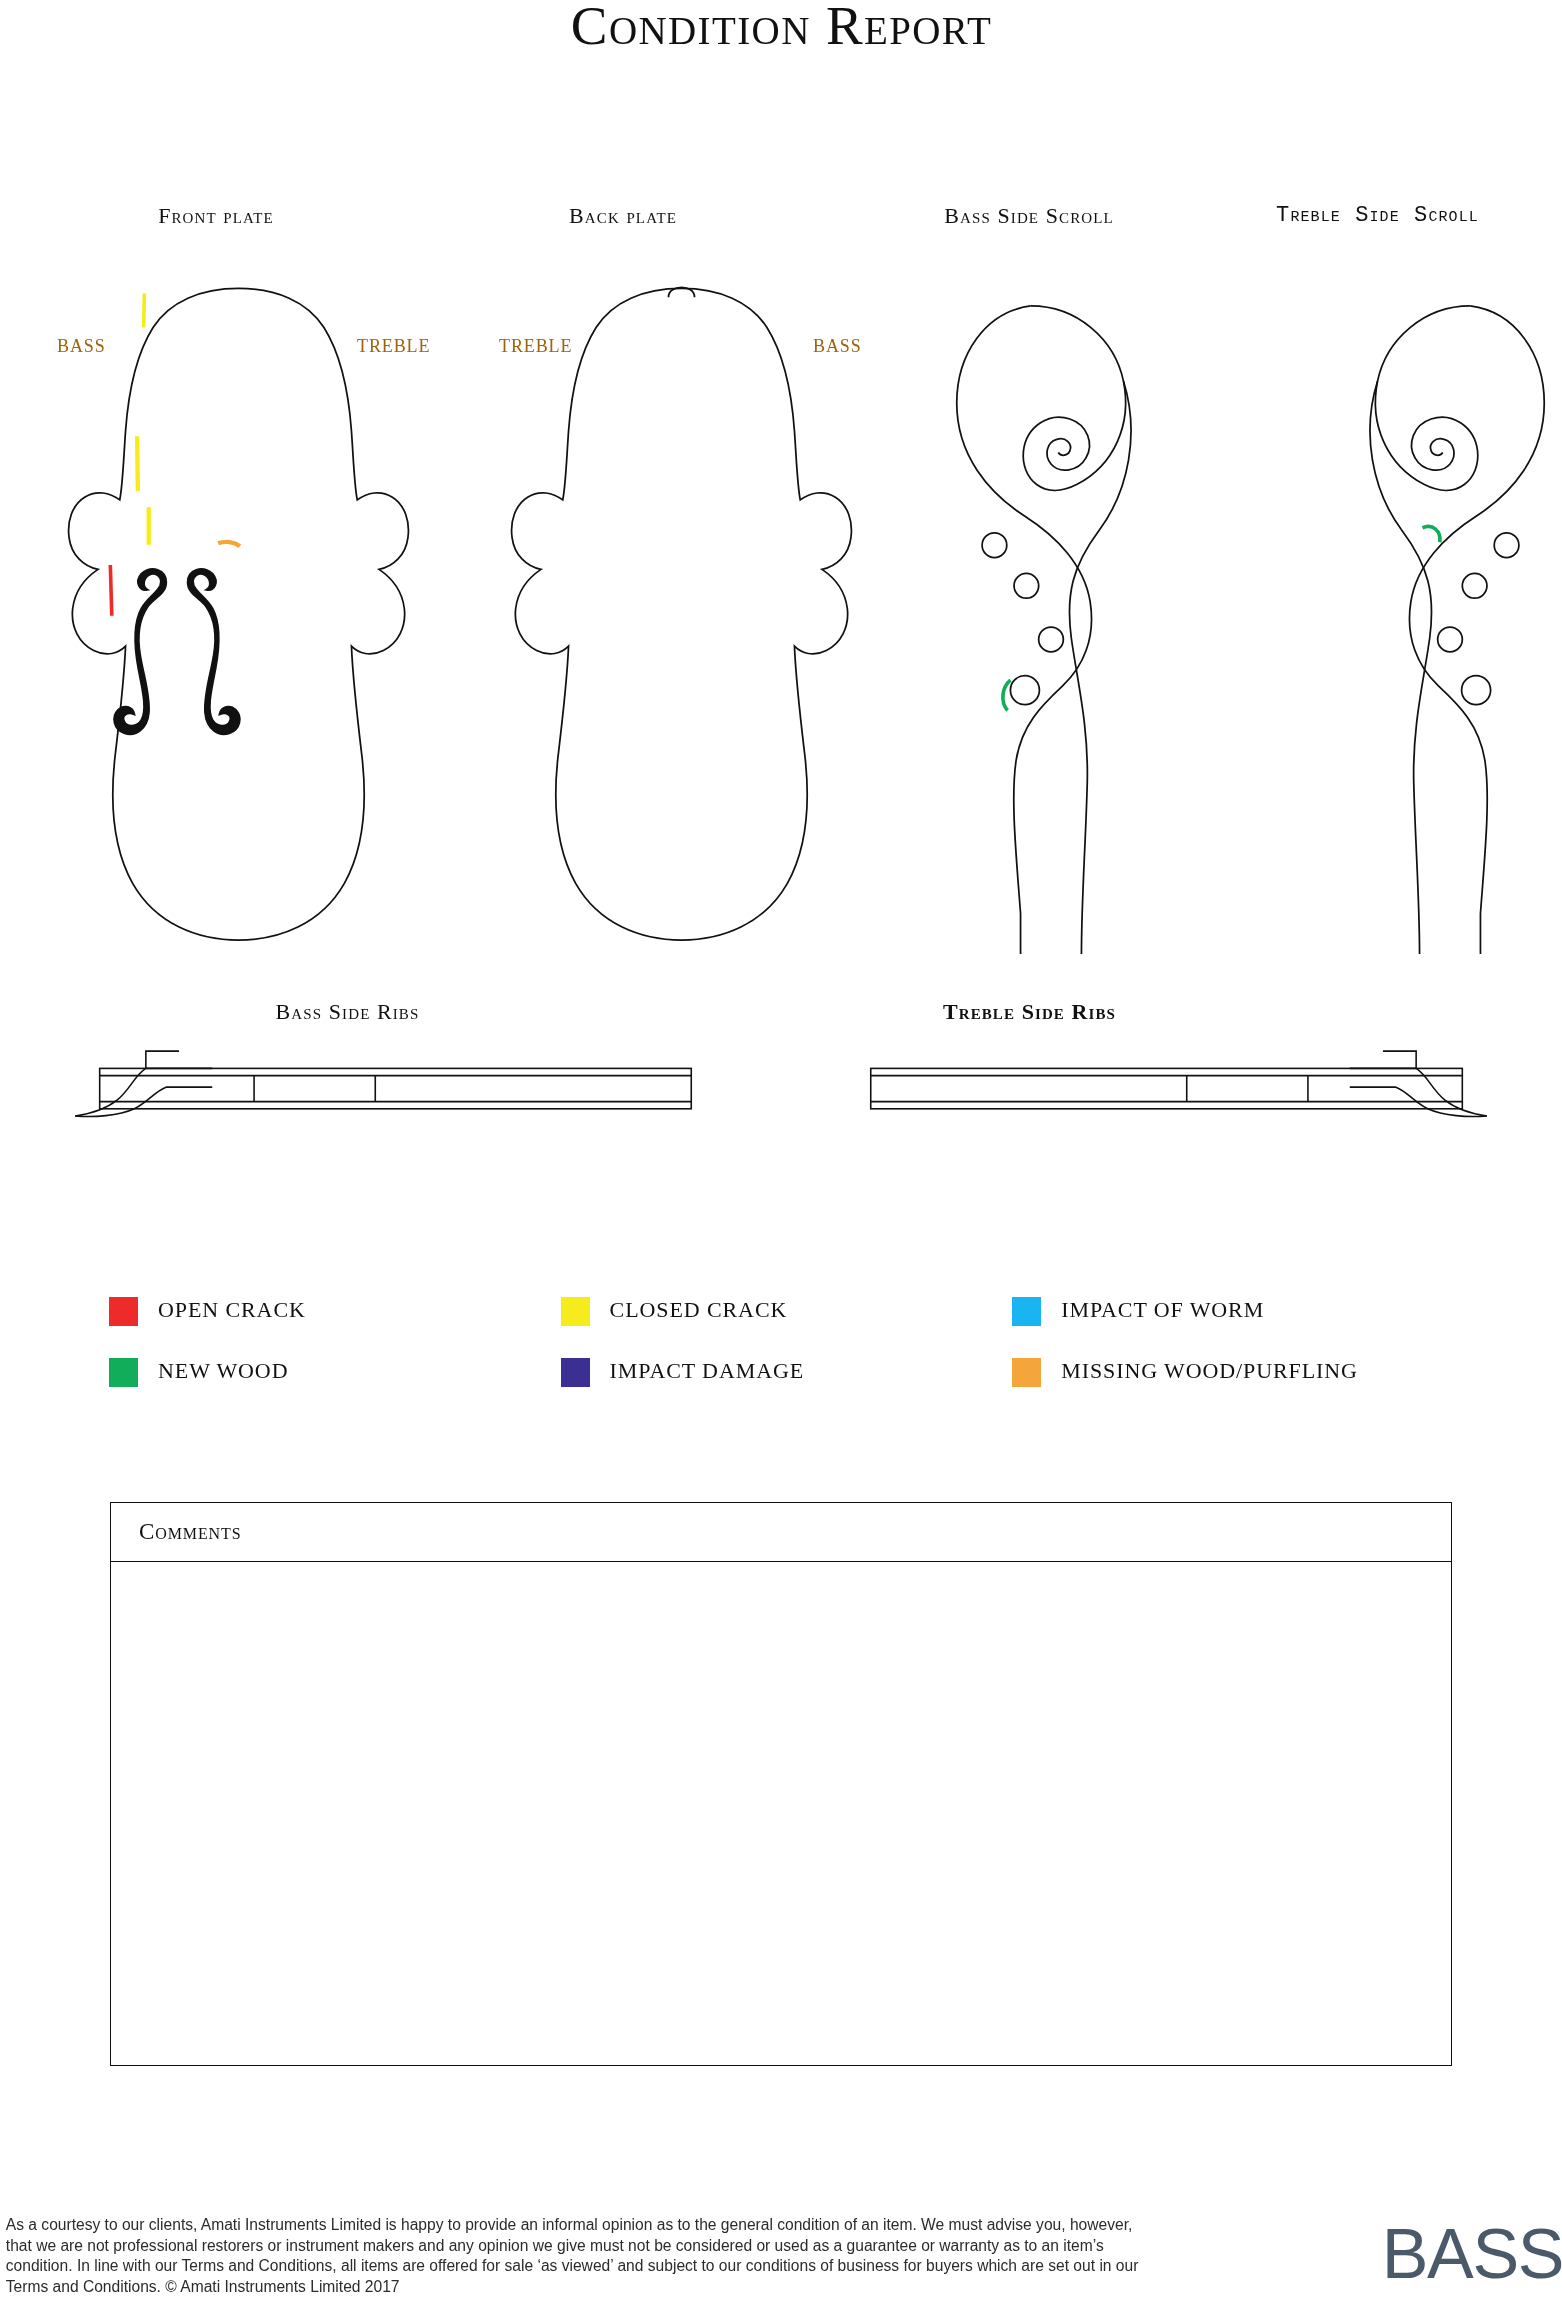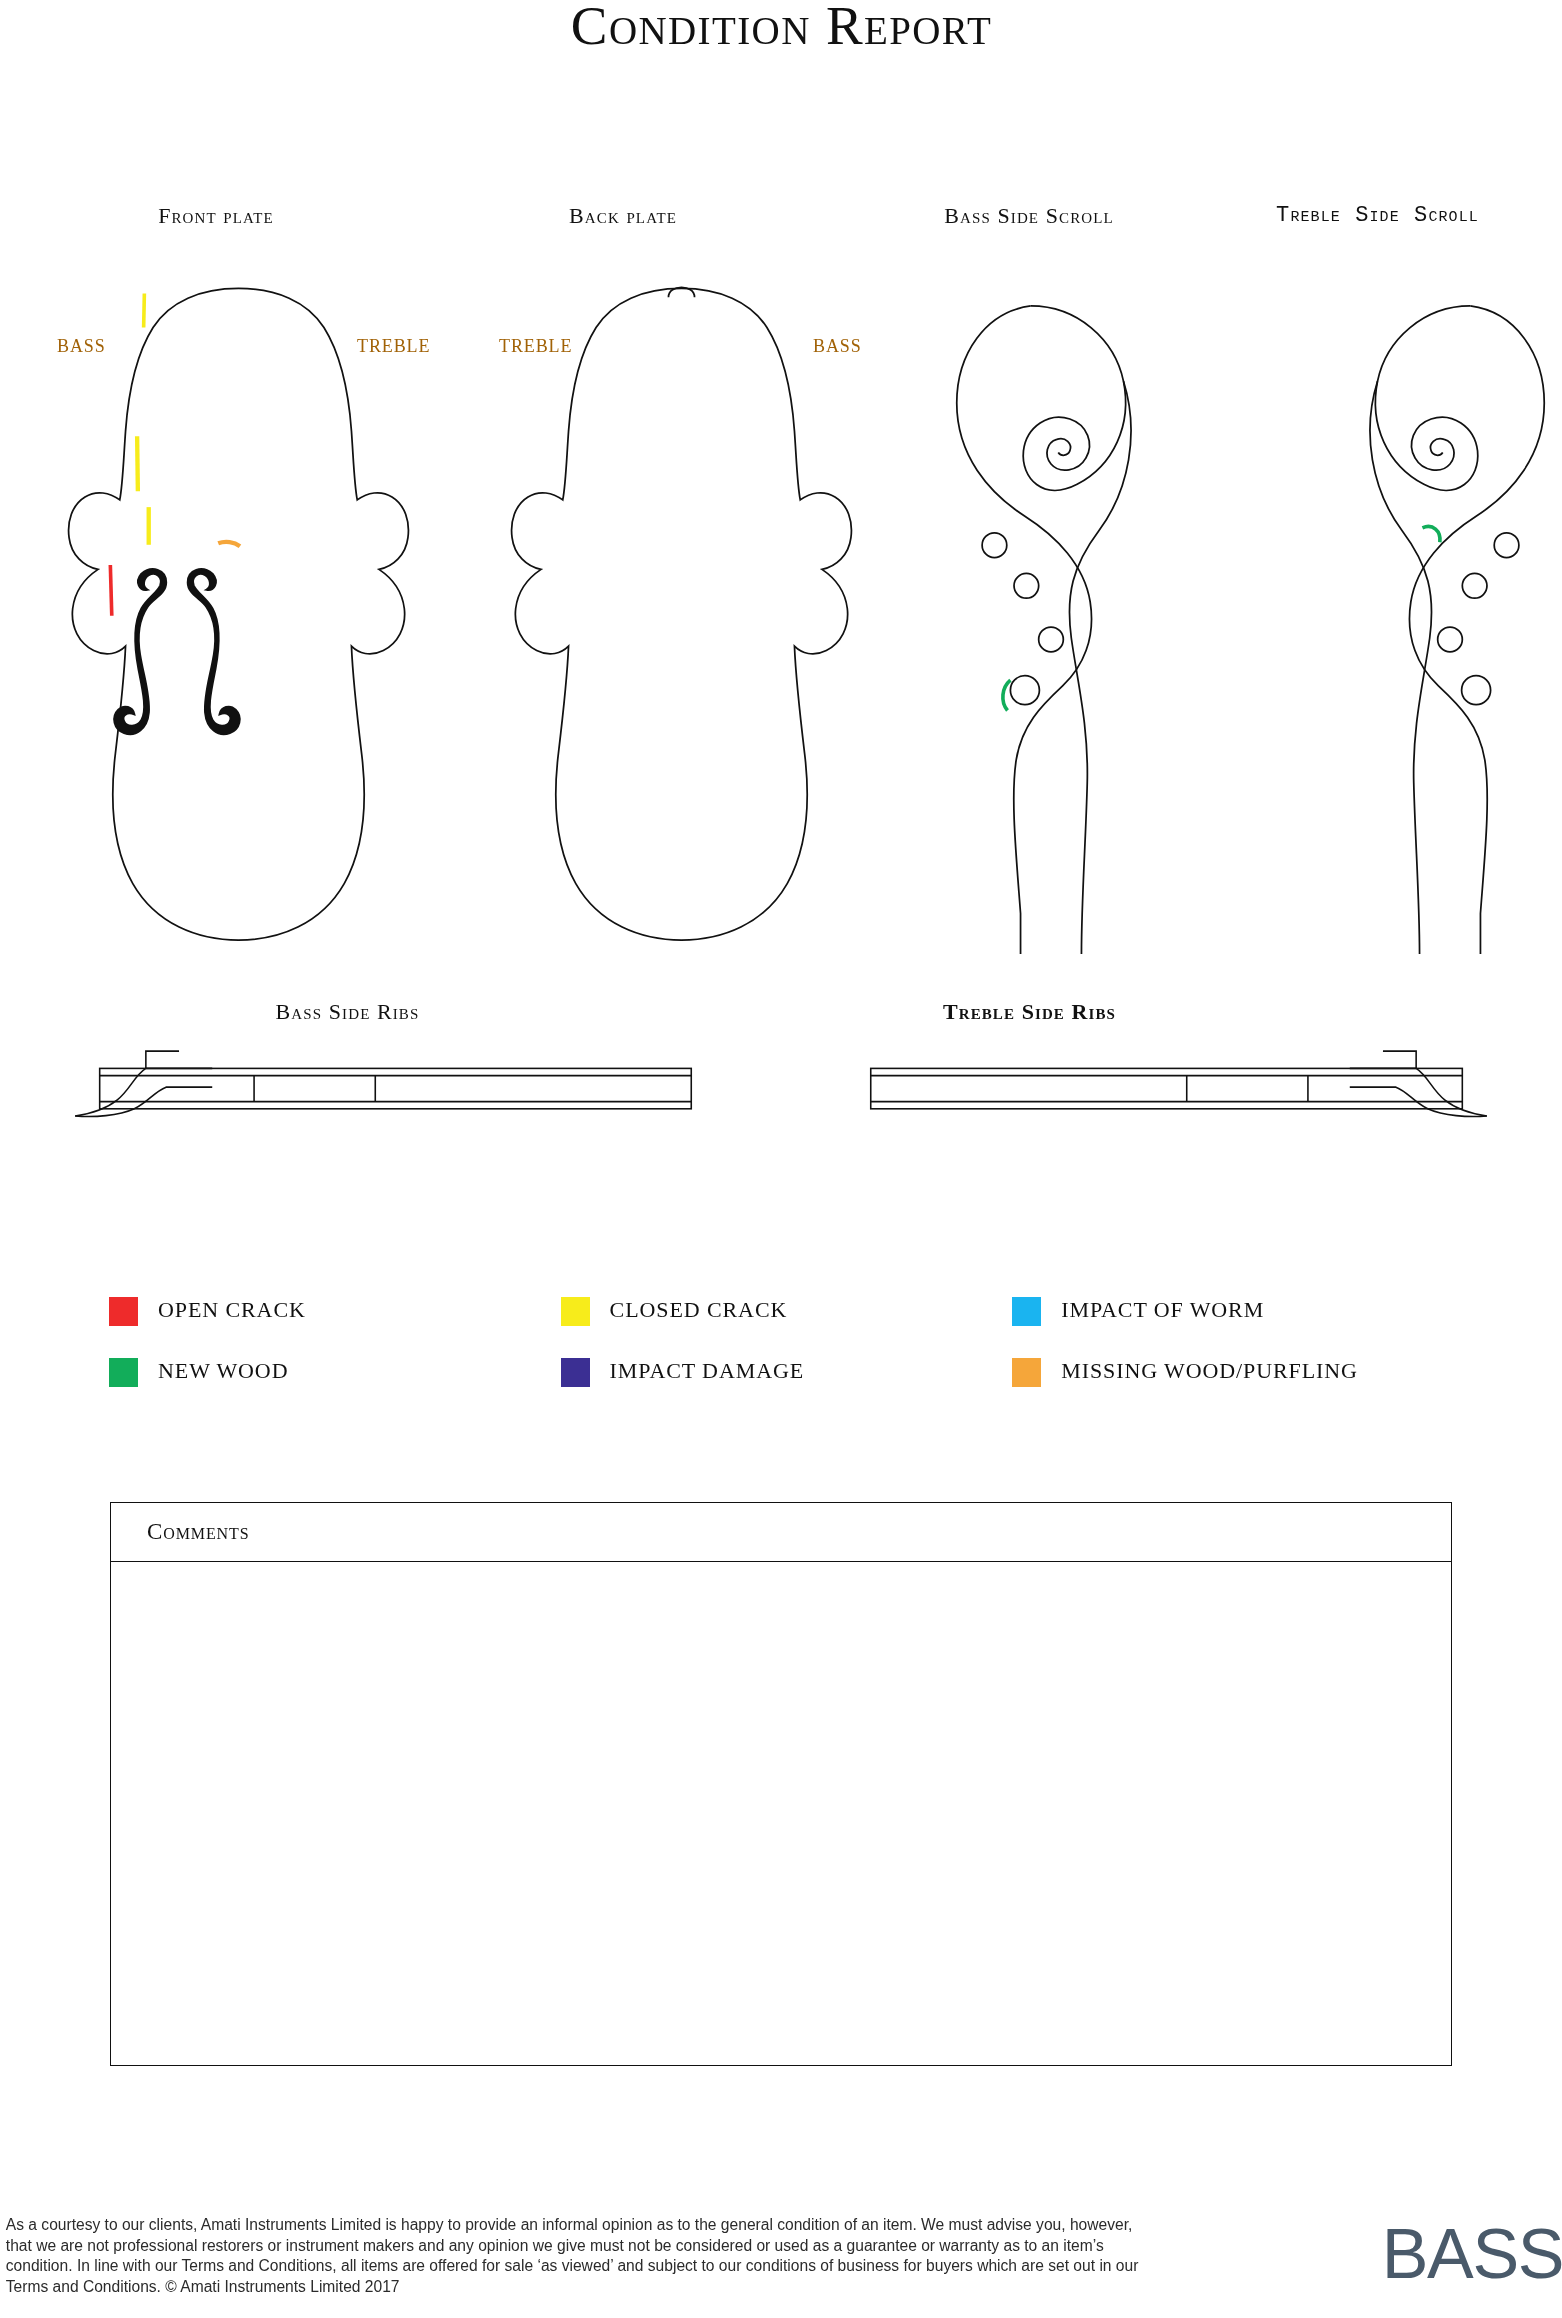--- a/index.html
+++ b/index.html
@@ -111,21 +111,21 @@
     border-bottom: 1.4px solid #111;
     box-sizing: border-box;
     display: flex;
     align-items: center;
   }
   .comments-title {
     font-family: "Liberation Serif", serif;
     font-variant: small-caps;
     font-size: 23px;
     letter-spacing: 0.9px;
-    margin-left: 36px;
+    margin-left: 28px;
     color: #111;
   }
   .comments-field {
     width: 100%;
     height: 502px;
     border: none;
     outline: none;
     resize: none;
     box-sizing: border-box;
     padding: 11.6px 17.4px;

